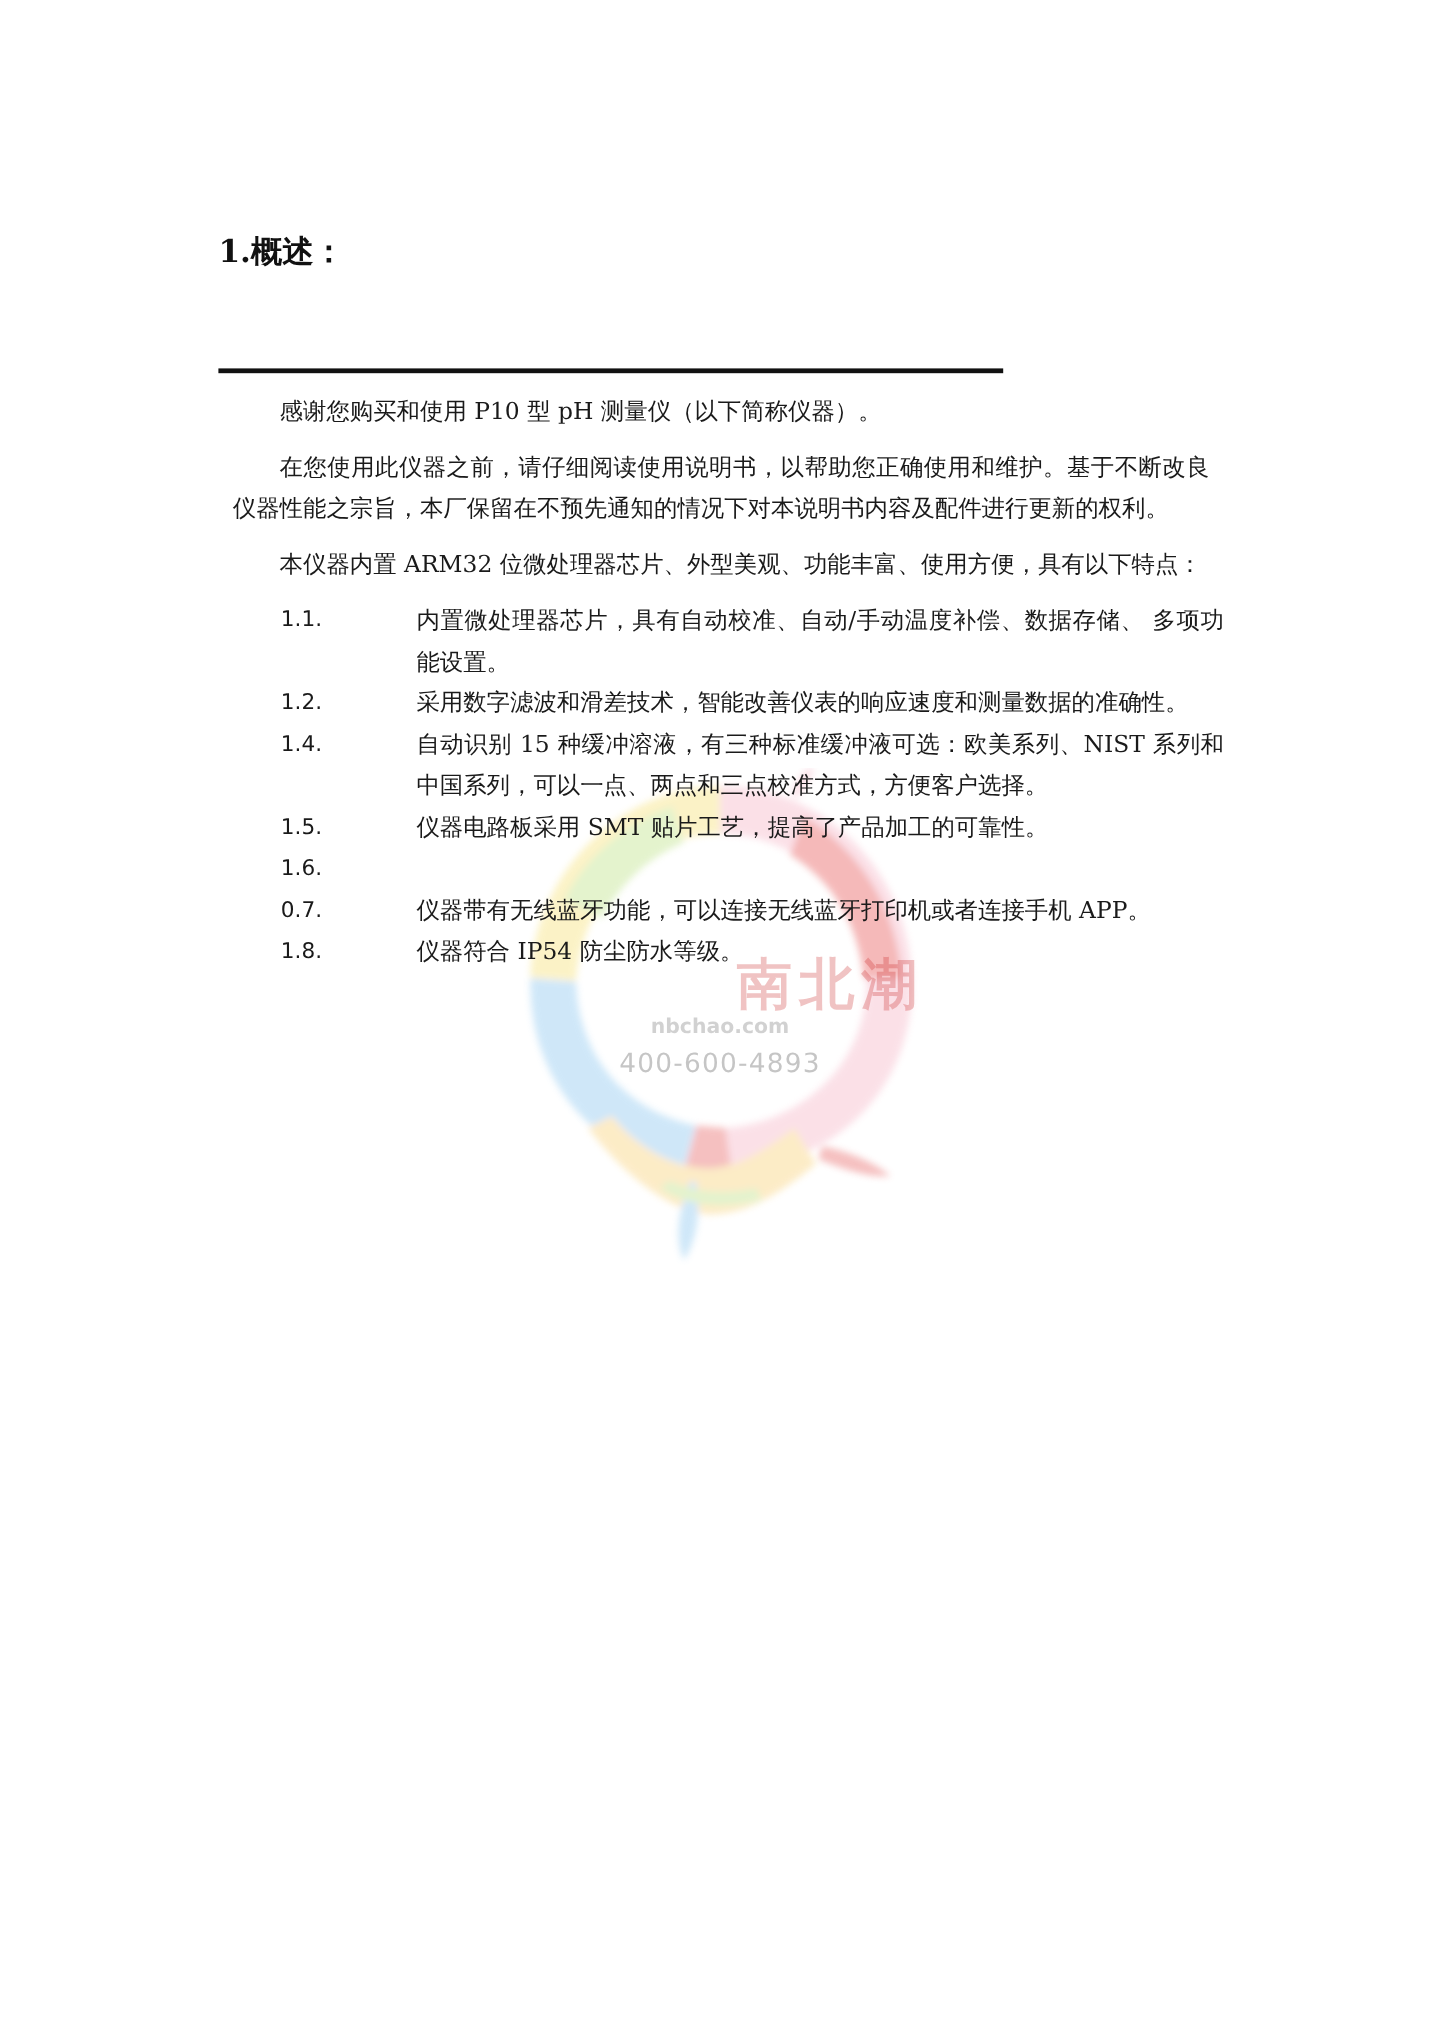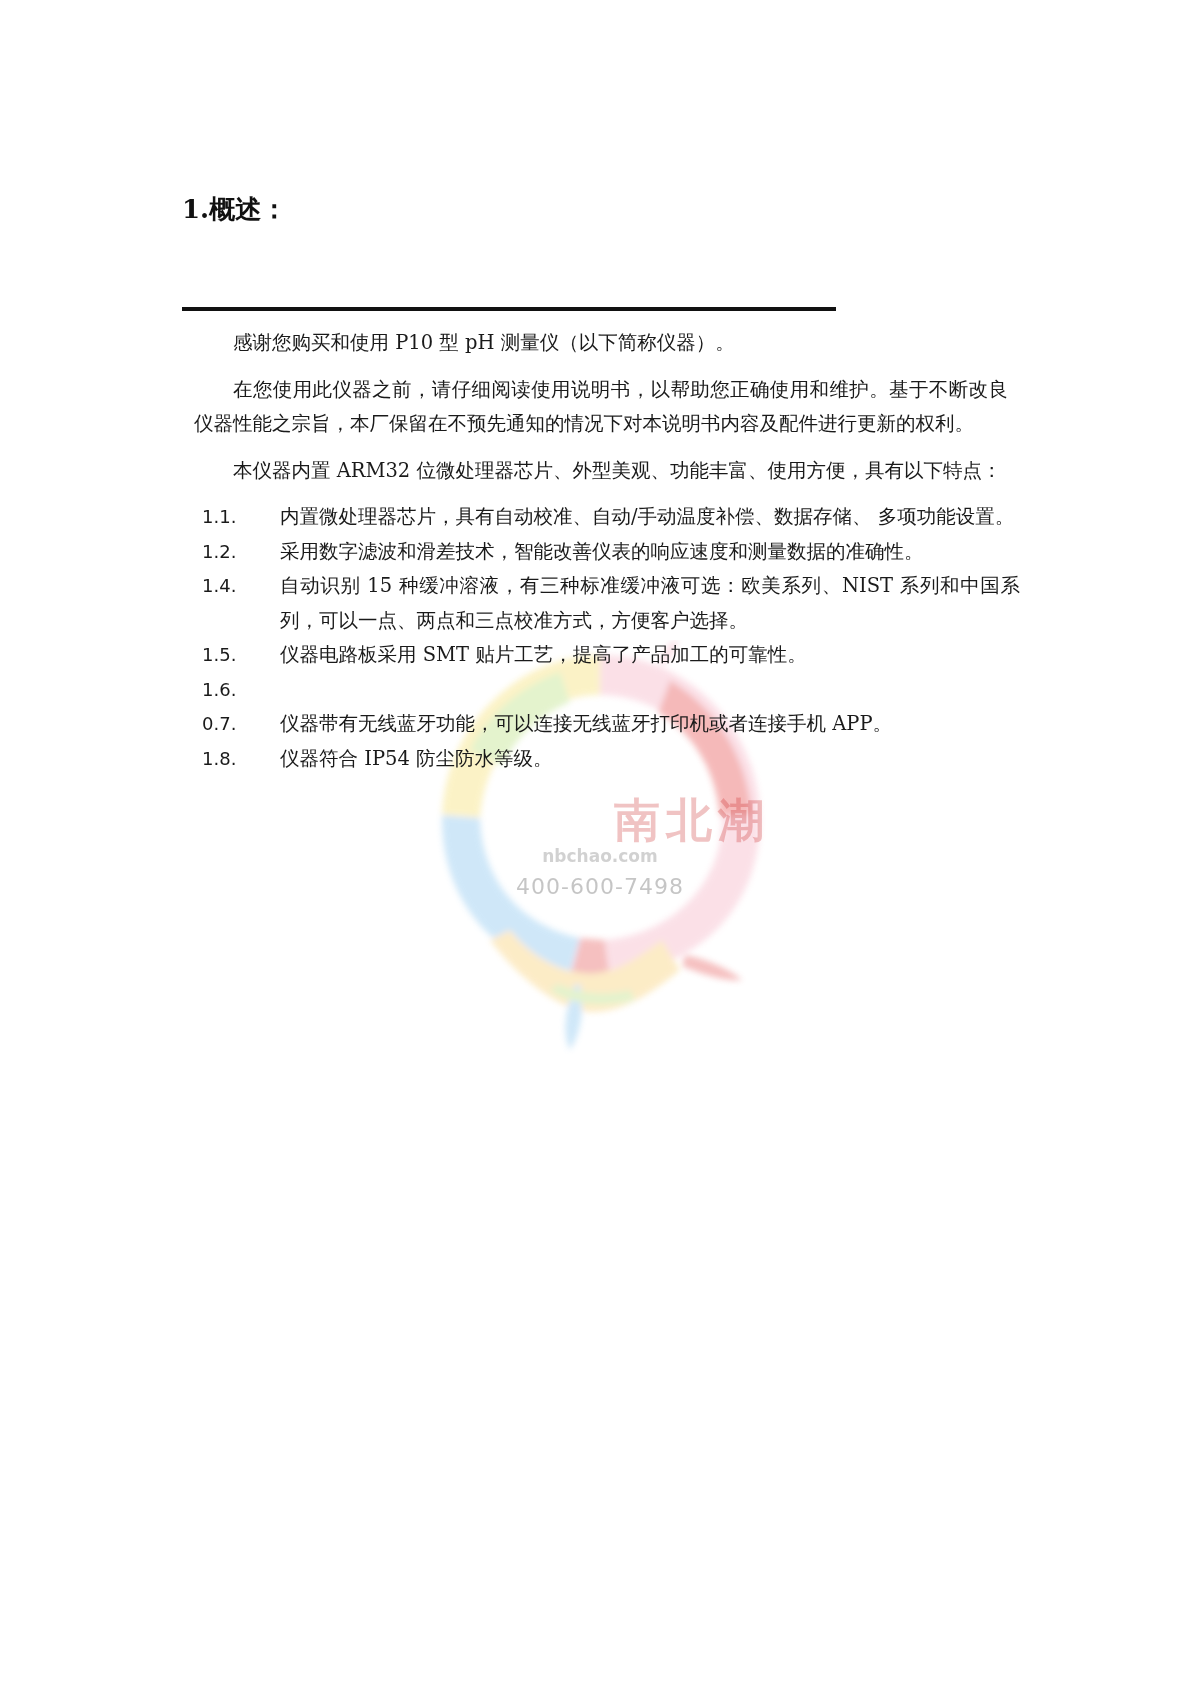--- a/index.html
+++ b/index.html
@@ -103,27 +103,28 @@
     padding: 0;
     list-style: none;
   }
   .list-item {
     display: flex;
     align-items: flex-start;
   }
   .list-num {
     width: 78px;
     flex: 0 0 78px;
-    margin-left: 20px;
+    margin-left: 52px;
     font-family: "DejaVu Sans", "Liberation Sans", sans-serif;
     font-size: 18px;
   }
   .list-text {
     flex: 1;
     text-align: justify;
+    margin-left: 35px;
   }
 </style>
 </head>
 <body>
 
 <div class="page">
 
   <div class="watermark">
     <svg viewBox="0 0 340 420">
       <defs>
@@ -140,21 +141,21 @@
         <path d="M40 110 C60 70 95 45 130 32 L140 62 C110 75 88 95 72 125 Z" fill="#bfe38a"></path>
         <path d="M60 300 C90 340 130 370 160 372 C190 373 220 355 250 330 L232 300 C205 320 182 334 160 334 C130 333 100 315 80 290 Z" fill="#f9d27a"></path>
         <path d="M150 345 C155 370 150 395 140 410 C132 395 135 368 145 345 Z" fill="#8ec8f0"></path>
         <path d="M255 315 C280 320 300 330 312 340 C295 342 272 334 252 326 Z" fill="#e86a6a"></path>
         <path d="M120 350 C140 365 175 368 205 360 L200 350 C175 356 150 354 128 344 Z" fill="#bfe38a"></path>
         <path d="M230 20 C236 5 244 -2 248 0 C246 10 240 20 232 26 Z" fill="#f6b7c8"></path>
       </g>
     </svg>
     <div class="wm-text-cn">南北潮</div>
     <div class="wm-text-url">nbchao.com</div>
-    <div class="wm-text-phone">400-600-7498</div>
+    <div class="wm-text-phone">400-600-4893</div>
   </div>
 
   <h1 class="heading">1.概述：</h1>
 
   <div class="rule"></div>
 
   <div class="body-text">
     <p class="para">感谢您购买和使用 P10 型 pH 测量仪（以下简称仪器）。</p>
     <p class="para">在您使用此仪器之前，请仔细阅读使用说明书，以帮助您正确使用和维护。基于不断改良仪器性能之宗旨，本厂保留在不预先通知的情况下对本说明书内容及配件进行更新的权利。</p>
     <p class="para">本仪器内置 ARM32 位微处理器芯片、外型美观、功能丰富、使用方便，具有以下特点：</p>

